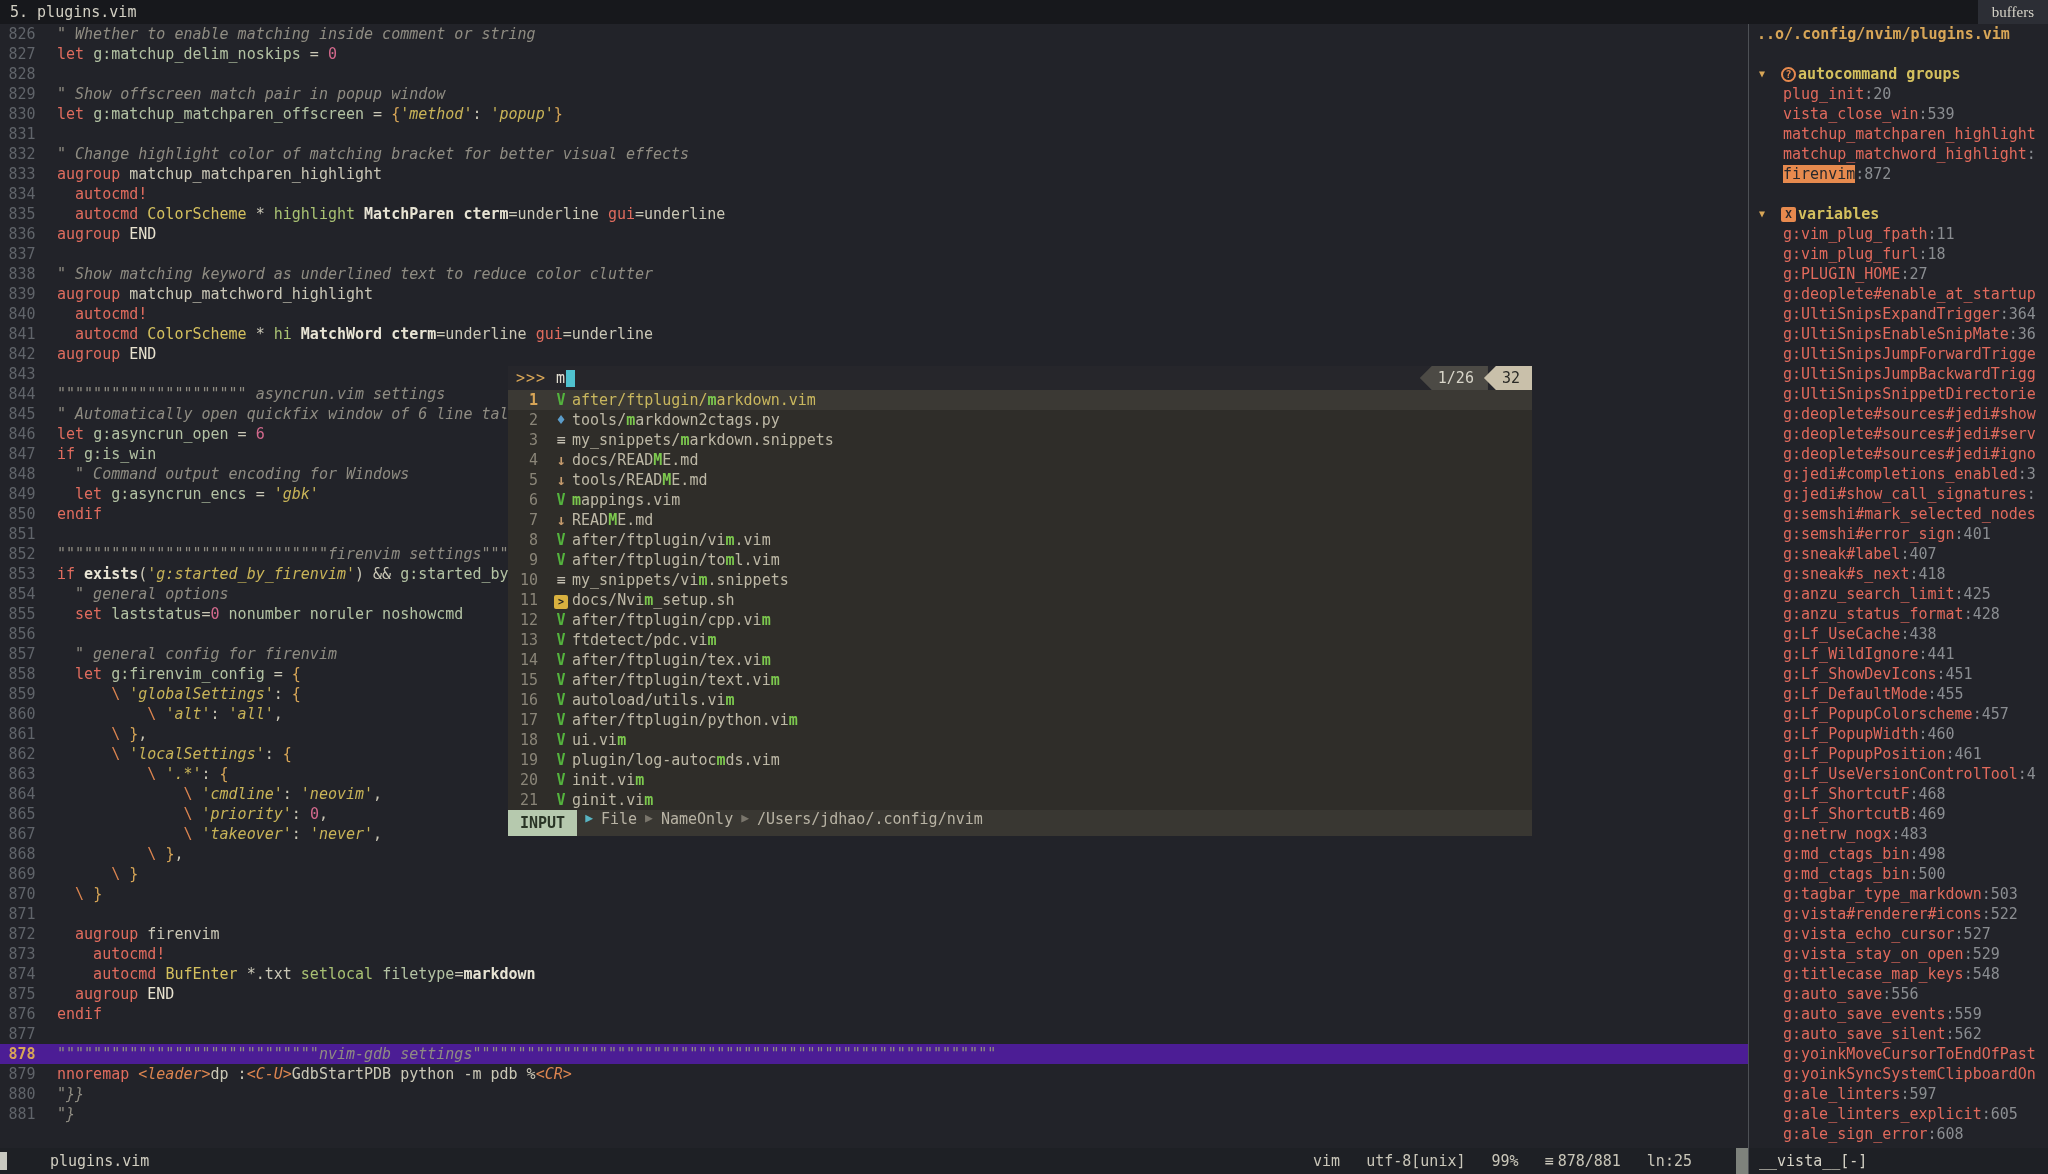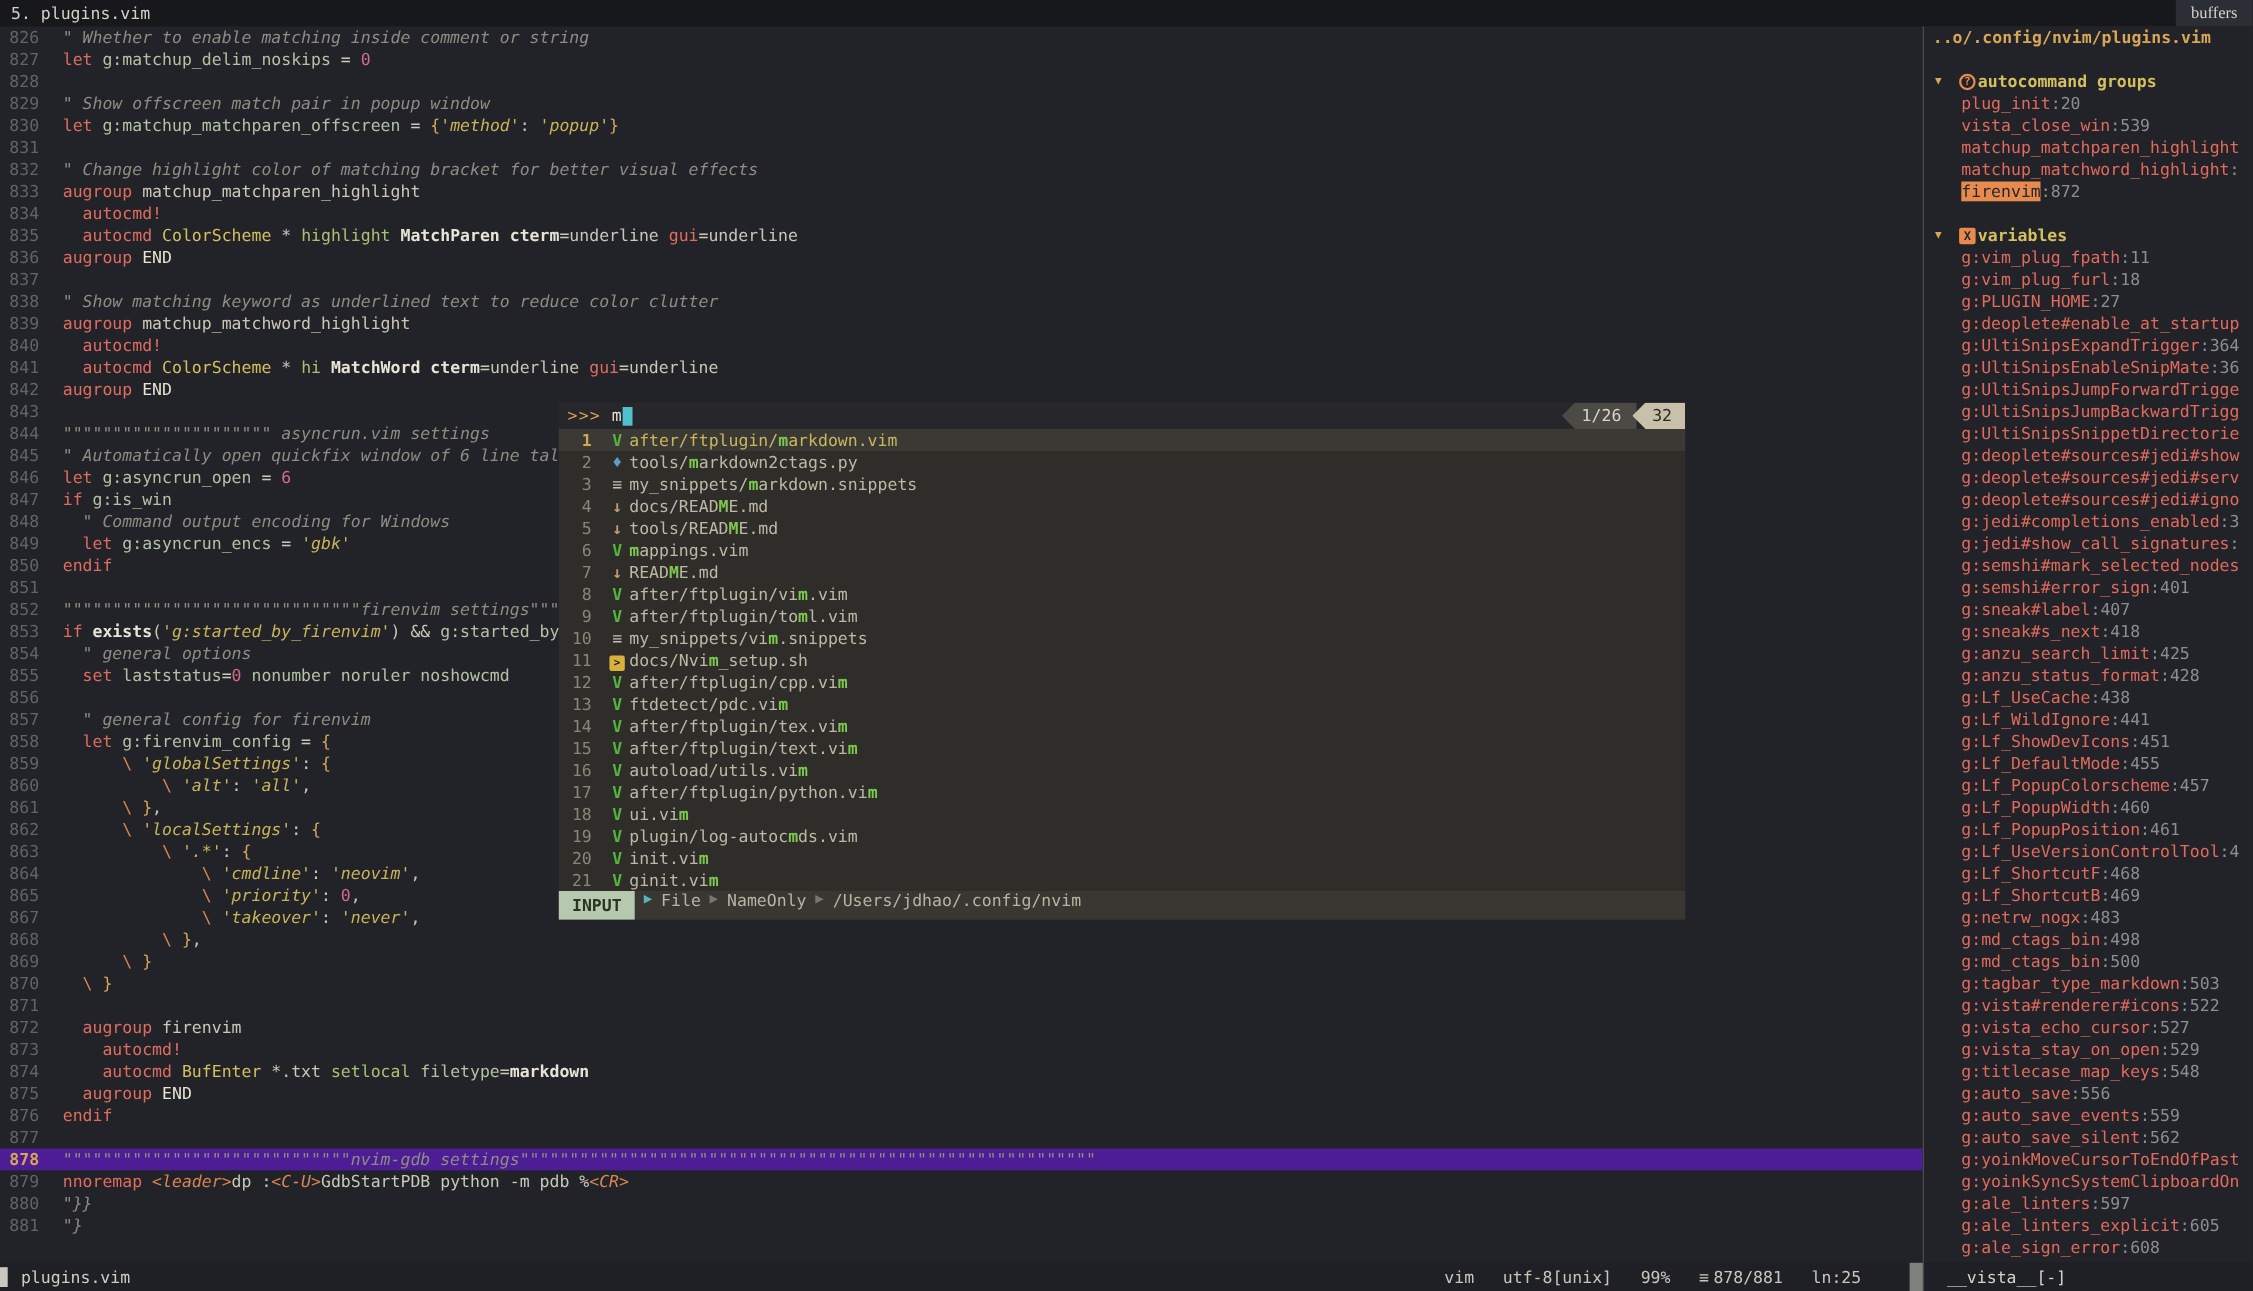--- a/index.html
+++ b/index.html
@@ -80,25 +80,25 @@
     border-radius:50%; color:#e78a4e; font-size:10px; line-height:11px; text-align:center;
     margin-right:2px; flex:none; font-weight:bold; }
   .sx-icon { display:inline-block; width:15px; height:15px; background:#e78a4e; border-radius:2px;
     color:#27282c; font-size:11px; line-height:15px; text-align:center; margin-right:2px;
     flex:none; font-weight:bold; }
   .stag { padding-left:34px; }
   .stag-name { color:#e16a5c; }
   .stag-num { color:#8a8d91; }
   .stag-hl .stag-name { background:#e78a4e; color:#27282c; }
   .sstatus { position:absolute; bottom:0; left:1748px; width:300px; height:26px;
-    background:#1e2025; color:#d5d2c6; line-height:26px; padding-left:21px;
+    background:#1e2025; color:#d5d2c6; line-height:26px; padding-left:10px;
     border-left:1px solid #4d5055; z-index:6; }
   
   .statusbar { position:absolute; bottom:0; left:0; width:1748px; height:26px;
-    background:#1e2025; display:flex; align-items:center; color:#c9c6b9; z-index:6; }
+    background:#1e2025; display:flex; align-items:center; color:#c9c6b9; z-index:6;gap:31px; }
   .mode-block { width:7px; height:18px; background:#c8c8c0; margin-right:12px; flex:none; }
   .sb-file { color:#d0cdc0; }
   .sb-right { margin-left:auto; display:flex; gap:26px; align-items:center; }
   .sb-pos { display:flex; align-items:center; gap:4px; }
   .sb-sep-block { width:12px; height:26px; background:#7e827c; margin-left:18px; flex:none; }
 </style>
 </head>
 <body>
 
 <div class="tabline">

